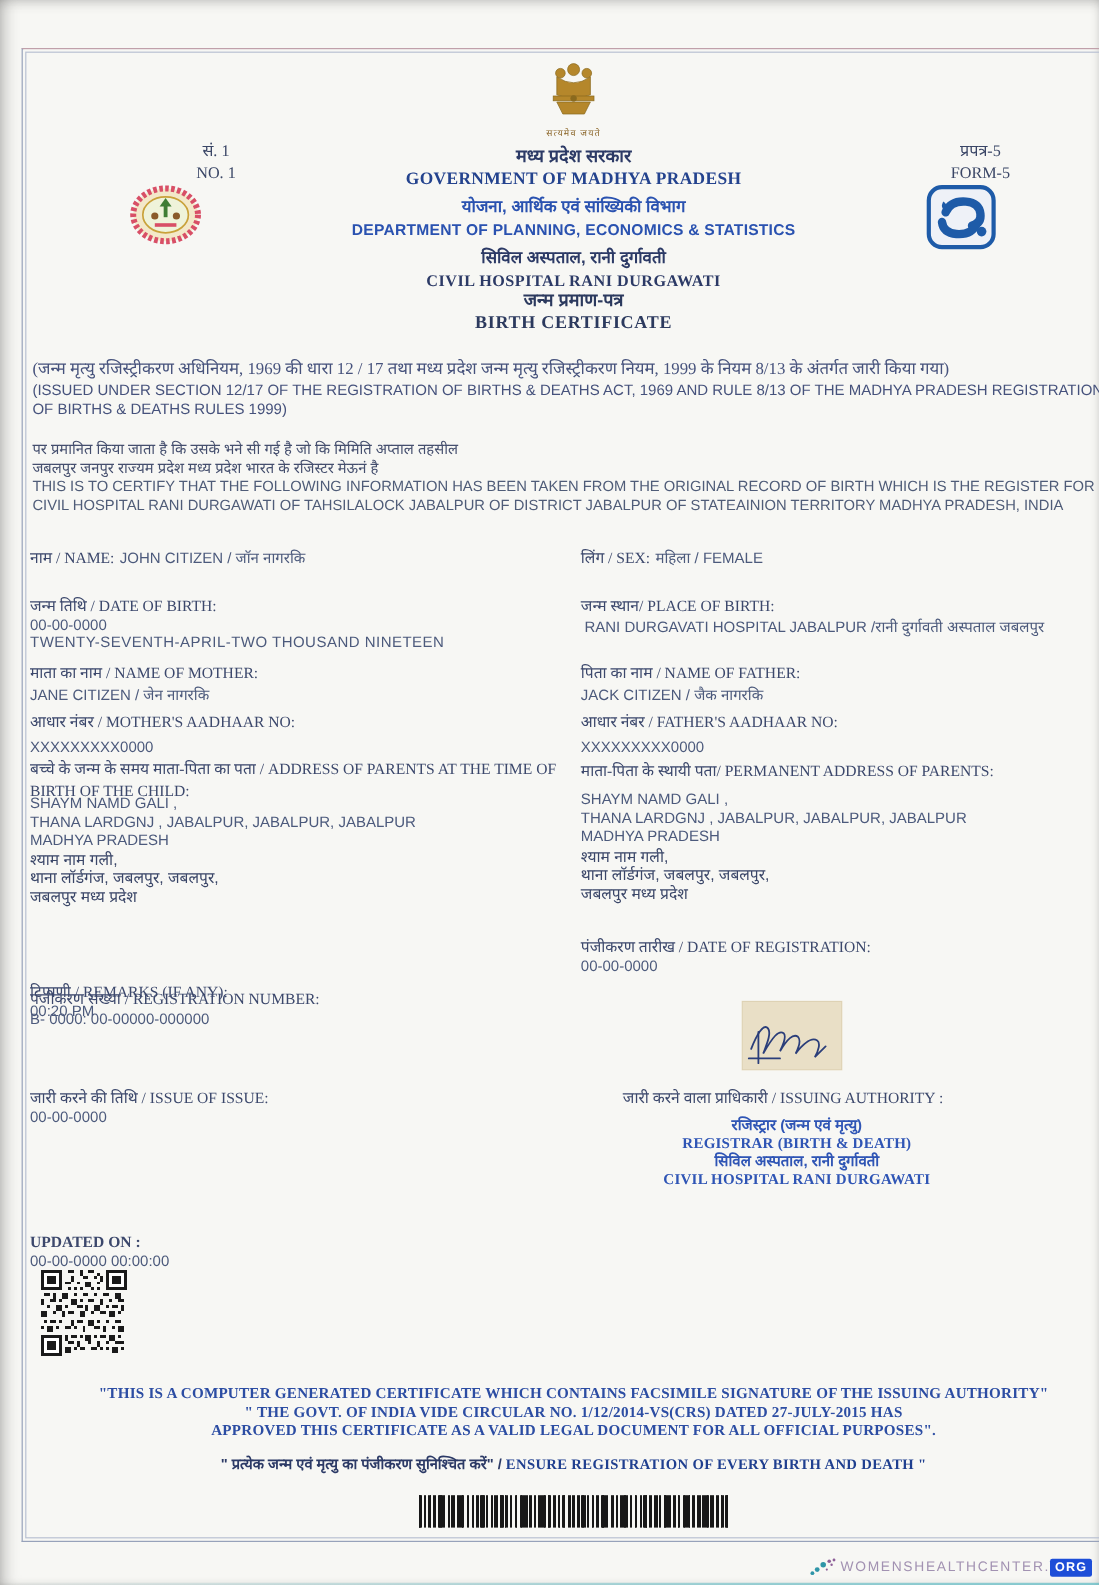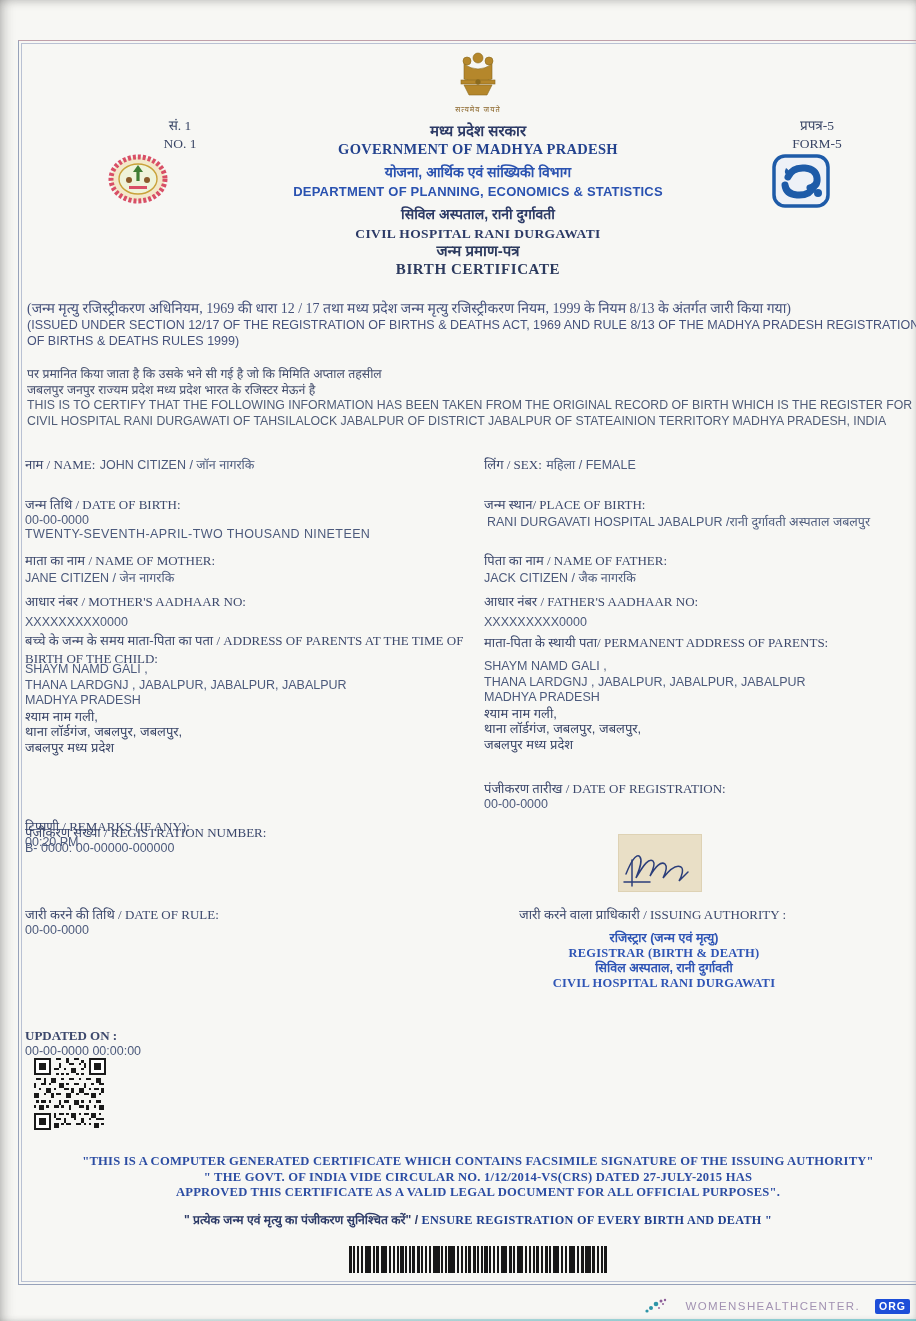--- a/index.html
+++ b/index.html
@@ -73,21 +73,21 @@
   .slogan .s-hi{font-weight:bold;color:#2c3a66;}
   .slogan .s-en{font-family:"Liberation Serif",serif;font-weight:bold;color:#1f3f8f;letter-spacing:.3px;}
 
   .barcode{left:50%;transform:translateX(-50%);top:1205px;width:258px;height:27px;
     background:
       repeating-linear-gradient(90deg,#181818 0 2px,rgba(0,0,0,0) 2px 4px),
       repeating-linear-gradient(90deg,#181818 0 1px,rgba(0,0,0,0) 1px 9px),
       repeating-linear-gradient(90deg,#181818 0 3px,rgba(0,0,0,0) 3px 17px);
   }
 
-  .watermark{position:absolute;right:6px;bottom:6px;display:flex;align-items:center;gap:15px;}
+  .watermark{position:absolute;right:6px;bottom:6px;display:flex;align-items:center;gap:0;}
   .wm-text{font-size:11.5px;letter-spacing:1.4px;color:#a292b2;font-family:"Liberation Sans",sans-serif;}
   .wm-badge{font-size:10.5px;letter-spacing:1px;color:#ffffff;background:#1d4ed8;
     padding:1px 4px 2px 4px;border-radius:2px;font-weight:bold;}
   .bottom-rule{position:absolute;bottom:0;left:0;width:100%;height:2px;
     background:linear-gradient(90deg,rgba(55,179,192,0) 0%,rgba(55,179,192,.45) 70%,rgba(55,179,192,.55) 100%);}
 </style>
 </head>
 <body>
 
 <div class="scan">
@@ -243,21 +243,21 @@
       <svg width="84" height="58" viewBox="0 0 84 58">
         <g stroke="#2b3e7a" stroke-width="1.5" fill="none" stroke-linecap="round">
           <path d="M8 40 C12 30 18 18 22 23 C25 27 21 36 18 44 C26 30 31 24 35 27 C38 30 34 38 32 42 C38 32 43 27 47 30 C50 33 47 40 45 44 C52 35 58 30 63 33 C66 35 64 42 61 47 L70 38"></path>
           <path d="M6 48 h26"></path>
           <path d="M14 26 v26"></path>
         </g>
       </svg>
     </div>
 
     <div class="abs col-l fld" style="top:864px;">
-      <div class="lbl">जारी करने की तिथि / DATE OF RULE:</div>
+      <div class="lbl">जारी करने की तिथि / ISSUE OF ISSUE:</div>
       <div class="val">00-00-0000</div>
     </div>
     <div class="abs col-r fld" style="top:864px;padding-left:35px;">
       <span class="lbl">जारी करने वाला प्राधिकारी / ISSUING AUTHORITY :</span>
     </div>
     <div class="abs auth-lines">
       <div>रजिस्ट्रार (जन्म एवं मृत्यु)</div>
       <div class="en">REGISTRAR (BIRTH &amp; DEATH)</div>
       <div>सिविल अस्पताल, रानी दुर्गावती</div>
       <div class="en">CIVIL HOSPITAL RANI DURGAWATI</div>

